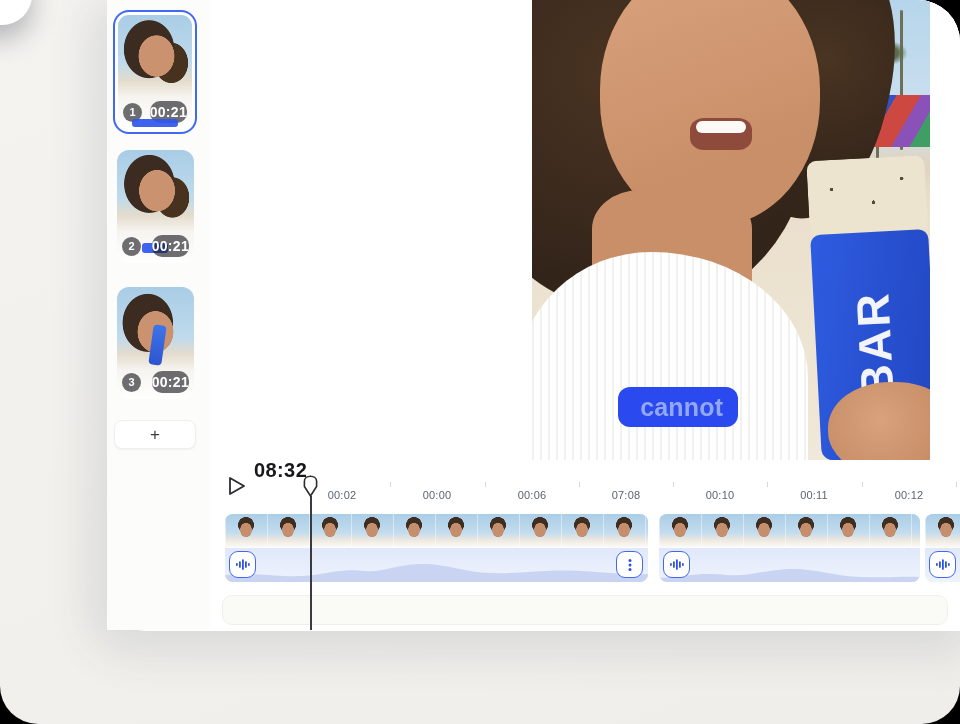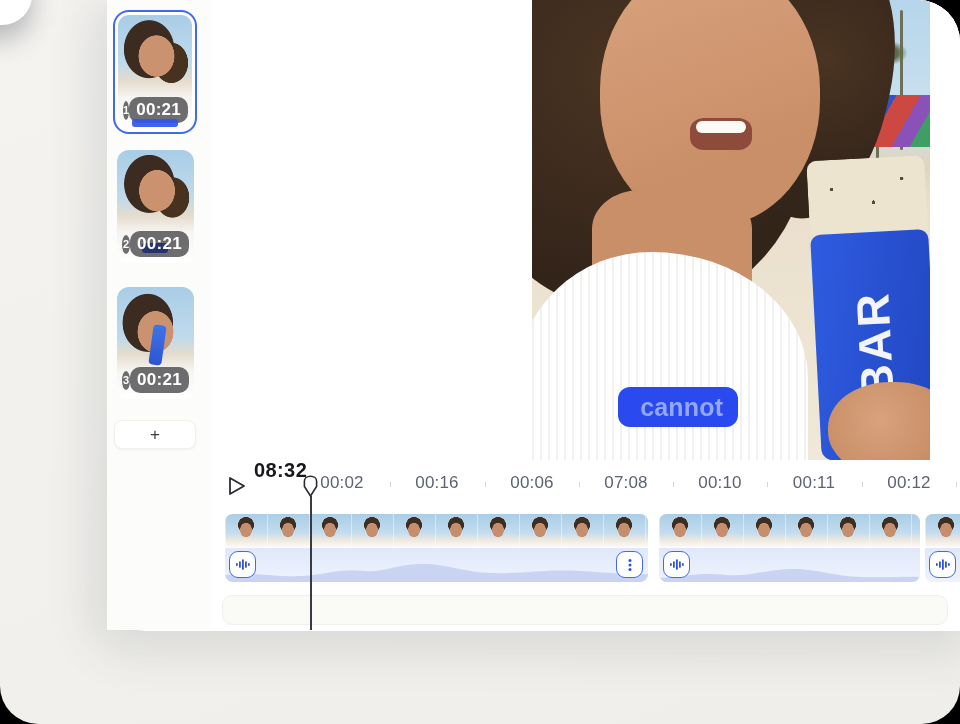--- a/index.html
+++ b/index.html
@@ -51,22 +51,22 @@
       radial-gradient(40px 46px at 40% 32%, #3c2b20 62%, rgba(0,0,0,0) 64%),
       linear-gradient(180deg, #a9cde6 0%, #bfdaec 45%, #e4dccd 60%, #f6f4f0 74%, #ffffff 100%);
   }
   .thumb-bar-prop { position: absolute; left: 34px; top: 38px; width: 13px; height: 40px; background: linear-gradient(180deg,#3f74e8,#2c55cf); border-radius: 4px; transform: rotate(8deg); }
   .badge-row { position: absolute; left: 0; right: 0; bottom: 6px; display: flex; align-items: center; justify-content: space-between; padding: 0 5px; }
   .num-badge {
     width: 19px; height: 19px; border-radius: 50%; background: rgba(22,22,28,.62);
     color: #fff; font-size: 11px; font-weight: 700; display: flex; align-items: center; justify-content: center;
   }
   .dur-badge {
-    background: rgba(22,22,28,.62); color: #fff; font-size: 17px; font-weight: 700;
-    padding: 3px 7px; border-radius: 10px; letter-spacing: .3px;
+    background: rgba(22,22,28,.62); color: #fff; font-size: 14px; font-weight: 700;
+    padding: 3px 0; border-radius: 10px; letter-spacing: .3px;
   }
   .mini-caption { position: absolute; left: 50%; transform: translateX(-50%); bottom: 2px; width: 46px; height: 8px; background: #2f55ee; border-radius: 3px; opacity: .92; }
   .mini-caption.mid { bottom: 10px; left: 38px; width: 26px; height: 10px; }
 
   .add-clip-btn {
     position: absolute; left: 114px; top: 420px; width: 82px; height: 29px;
     background: #fff; border: 1px solid #f0f0ec; border-radius: 8px;
     box-shadow: 0 1px 2px rgba(0,0,0,.05);
     display: flex; align-items: center; justify-content: center;
     font-size: 17px; color: #3a3a40; cursor: pointer;
@@ -106,21 +106,21 @@
   }
   .caption-chip .hl { color: #93a7f7; }
 
   
   .timeline { position: absolute; left: 210px; top: 460px; width: 750px; height: 170px; background: #fff; }
 
   .play-btn { position: absolute; left: 225px; top: 475px; width: 22px; height: 22px; background: none; border: none; cursor: pointer; }
   .time-display { position: absolute; left: 254px; top: 459px; font-size: 20px; font-weight: 700; color: #17171c; letter-spacing: .4px; }
 
   .ruler { position: absolute; left: 320px; top: 470px; width: 640px; height: 26px; }
-  .ruler-label { position: absolute; top: 3px; transform: translateX(-50%); font-size: 17px; color: #5d6370; letter-spacing: .2px; text-align: right; }
+  .ruler-label { position: absolute; top: 19px; transform: translateX(-50%); font-size: 11px; color: #5d6370; letter-spacing: .2px; text-align: right; }
   .ruler-tick { position: absolute; top: 12px; width: 1px; height: 5px; background: #d7d7d4; }
 
   .clip { position: absolute; top: 514px; height: 68px; border-radius: 8px; overflow: hidden; background: #e3eafb; }
   .clip-film {
     position: absolute; left: 0; top: 0; right: 0; height: 34px;
     background-image:
       repeating-linear-gradient(90deg, rgba(255,255,255,.45) 0 1px, rgba(0,0,0,0) 1px 42px),
       radial-gradient(9px 11px at 21px 16px, #c58f6d 64%, rgba(0,0,0,0) 66%),
       radial-gradient(13px 13px at 21px 11px, #3e2d21 60%, rgba(0,0,0,0) 62%),
       linear-gradient(180deg, #aacde6 0%, #c3dcee 55%, #efe9df 78%, #fdfdfd 100%);
@@ -220,21 +220,21 @@
   <button class="play-btn">
     <svg width="22" height="22" viewBox="0 0 22 22">
       <polygon points="5,3 19,11 5,19" fill="none" stroke="#2b2b30" stroke-width="1.8" stroke-linejoin="round"></polygon>
     </svg>
   </button>
 
   <div class="time-display">08:32</div>
 
   <div class="ruler">
     <span class="ruler-label" style="left:22px">00:02</span>
-    <span class="ruler-label" style="left:117px">00:16</span>
+    <span class="ruler-label" style="left:117px">00:00</span>
     <span class="ruler-label" style="left:212px">00:06</span>
     <span class="ruler-label" style="left:306px">07:08</span>
     <span class="ruler-label" style="left:400px">00:10</span>
     <span class="ruler-label" style="left:494px">00:11</span>
     <span class="ruler-label" style="left:589px">00:12</span>
     <span class="ruler-tick" style="left:70px"></span>
     <span class="ruler-tick" style="left:165px"></span>
     <span class="ruler-tick" style="left:259px"></span>
     <span class="ruler-tick" style="left:353px"></span>
     <span class="ruler-tick" style="left:447px"></span>

